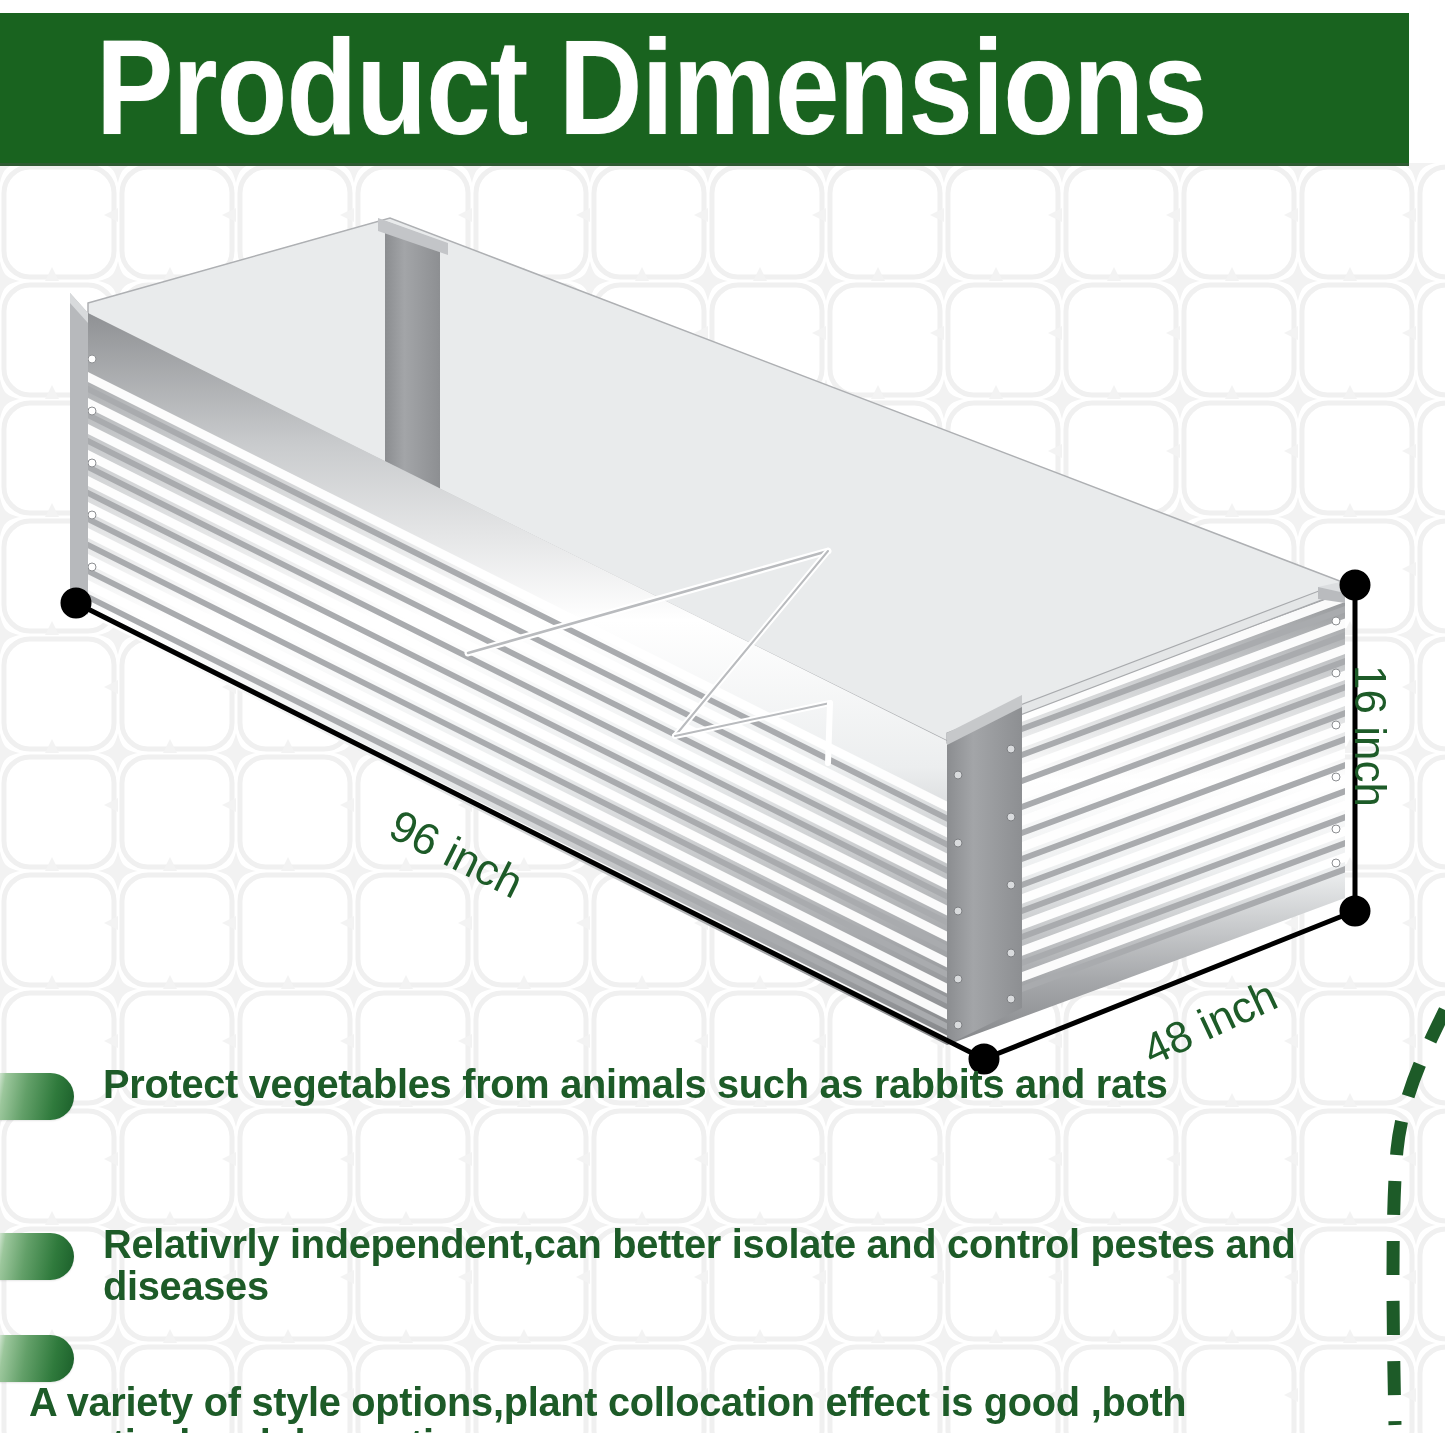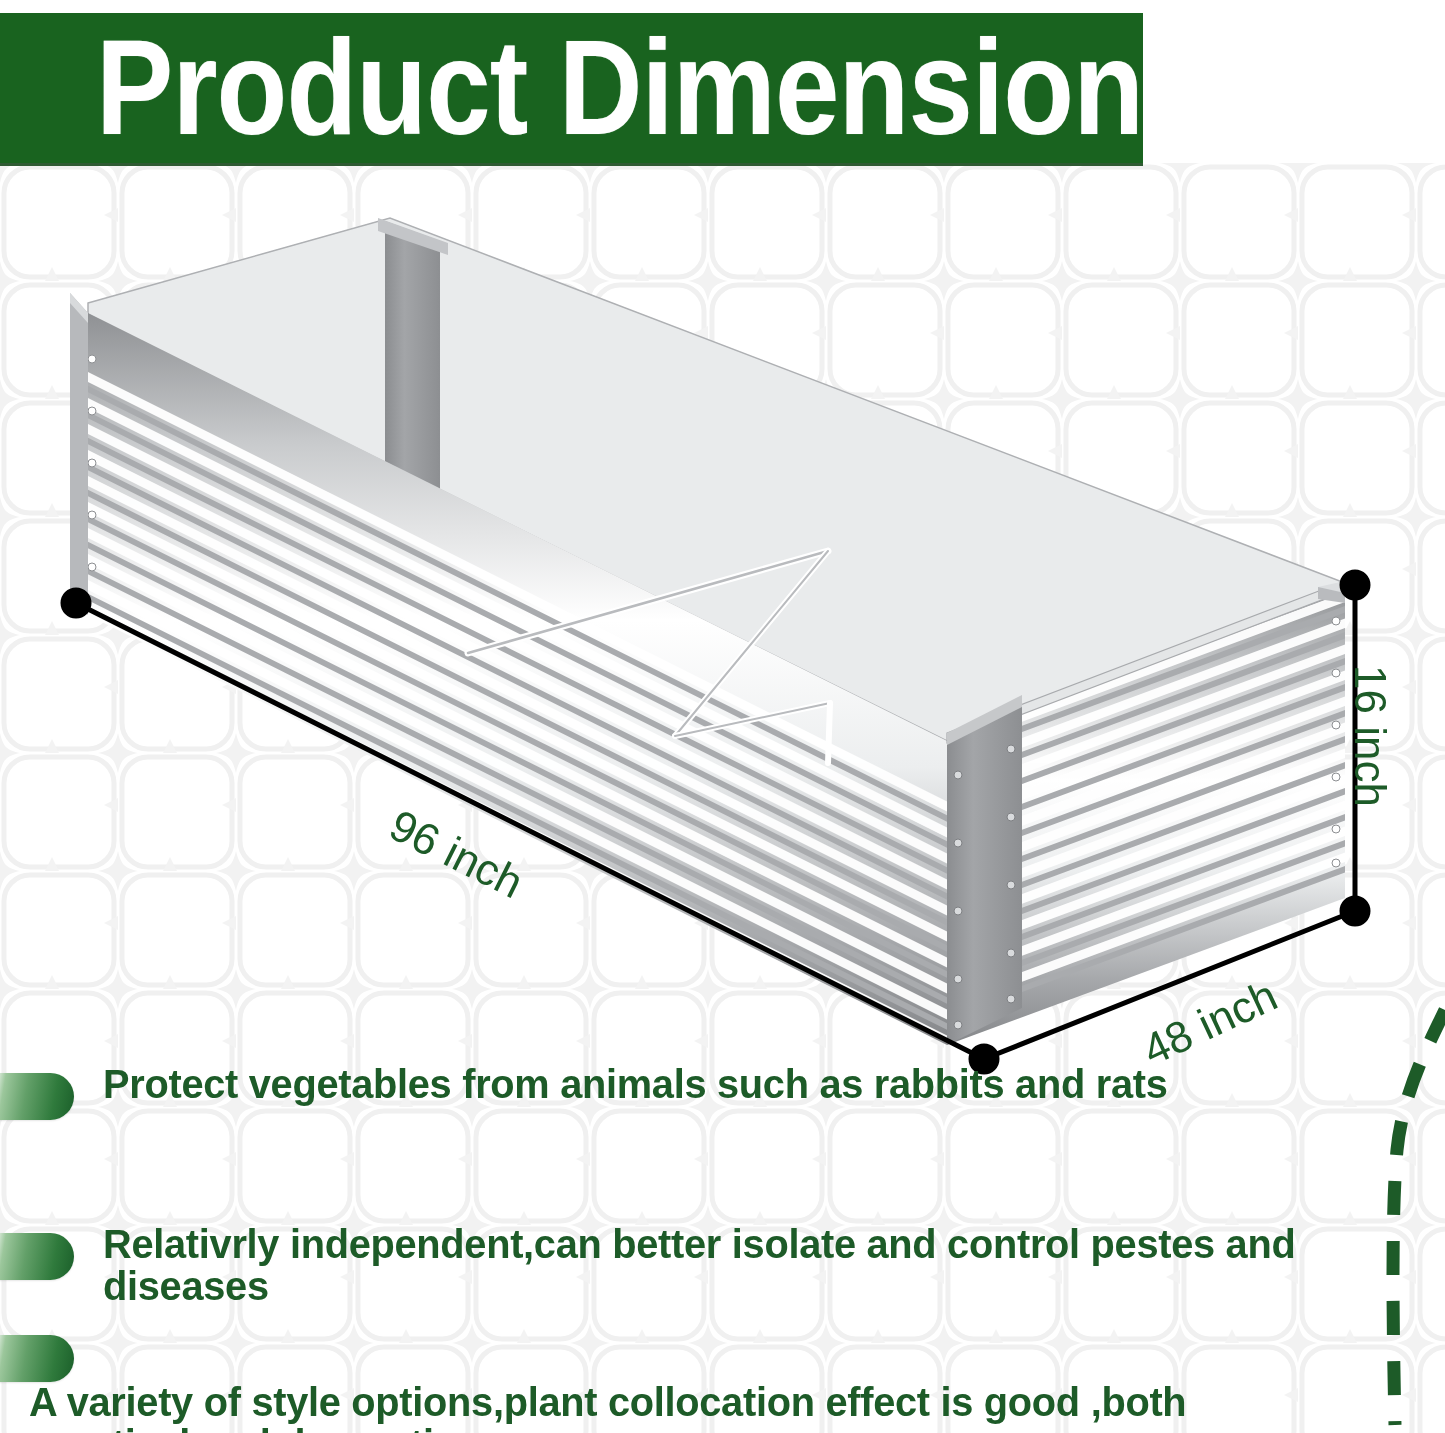--- a/index.html
+++ b/index.html
@@ -10,21 +10,21 @@
   }
 
   
   #bg-pattern{
     position:absolute;left:0;top:163px;width:1445px;height:1270px;
     z-index:0;pointer-events:none;
   }
 
   
   #header-banner{
-    position:absolute;left:0;top:13px;width:1143px;height:150px;
+    position:absolute;left:0;top:13px;width:1409px;height:150px;
     background:#19631f;
     border-bottom:3px solid #2f5a33;
     z-index:5;
     display:flex;align-items:center;
   }
   #header-title{
     color:#ffffff;
     font-family:"Liberation Sans", sans-serif;
     font-size:126px;
     font-weight:bold;

